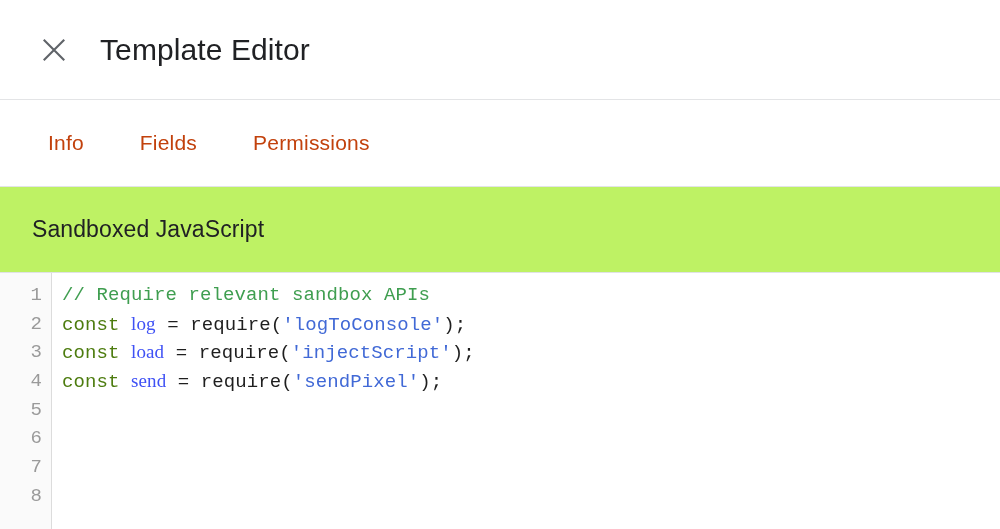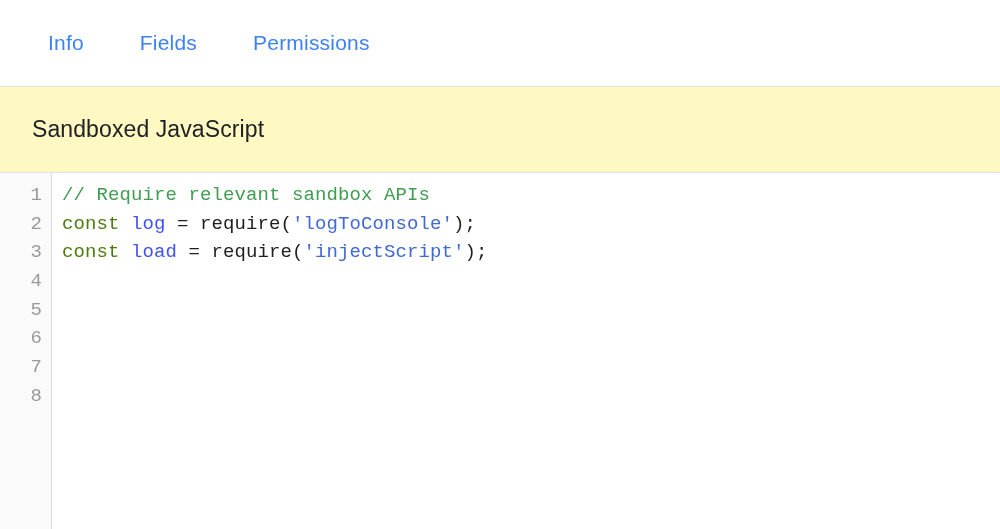--- a/index.html
+++ b/index.html
@@ -66,21 +66,21 @@
     background: #ffffff;
     border-bottom: 1px solid #e3e4e6;
   }
   .tab {
     position: relative;
     display: flex;
     align-items: center;
     justify-content: center;
     padding: 0 28px;
     font-size: 21px;
-    color: #3b82f6;
+    color: #c2410c;
     letter-spacing: .2px;
     cursor: pointer;
     white-space: nowrap;
     box-sizing: border-box;
   }
   .tab.active { color: #1a73e8; }
   .tab.active::after {
     content: "";
     position: absolute;
     left: 0; right: 0;
@@ -91,21 +91,21 @@
 
   
   .section-bar {
     height: 86px;
     flex: 0 0 86px;
     display: flex;
     align-items: center;
     justify-content: space-between;
     padding: 0 30px 0 32px;
     box-sizing: border-box;
-    background: #fef9c3;
+    background: #bef264;
     border-bottom: 1px solid #e0e2e5;
   }
   .section-title {
     font-size: 23px;
     color: #202124;
     letter-spacing: .1px;
     font-weight: 400;
     white-space: nowrap;
   }
   .doc-link {
@@ -154,29 +154,39 @@
     font-family: "Liberation Mono", monospace;
     font-size: 19px;
     line-height: 28.7px;
     height: 28.7px;
     white-space: pre;
     color: #202124;
     letter-spacing: .1px;
   }
   .tok-comment { color: #3f9e50; }
   .tok-keyword { color: #4d7c0f; }
-  .tok-var     { color: #3f51f5; }
+  .tok-var     { color: #3f51f5; font-family: Liberation Serif, serif; }
   .tok-plain   { color: #1f1f1f; }
   .tok-string  { color: #4169d6; }
 </style>
 </head>
 <body>
 
 <div class="app">
 
+  <div class="header">
+    <div class="close-btn">
+      <span>
+        <svg width="26" height="26" viewBox="0 0 26 26" aria-hidden="true">
+          <path d="M3.5 3.5 L22.5 22.5 M22.5 3.5 L3.5 22.5" stroke="#5f6368" stroke-width="2.1" stroke-linecap="square" fill="none"></path>
+        </svg>
+      </span>
+    </div>
+    <div class="page-title">Template Editor</div>
+  </div>
 
   <div class="tabs">
     <div class="tab">
       <span>Info</span>
     </div>
     <div class="tab">
       <span>Fields</span>
     </div>
     <div class="tab">
       <span>Permissions</span>
@@ -195,19 +205,20 @@
         <div class="ln">4</div>
         <div class="ln">5</div>
         <div class="ln">6</div>
         <div class="ln">7</div>
         <div class="ln">8</div>
       </div>
     <div class="code-area">
         <div class="code-line"><span class="tok-comment">// Require relevant sandbox APIs</span></div>
         <div class="code-line"><span class="tok-keyword">const</span><span class="tok-plain"> </span><span class="tok-var">log</span><span class="tok-plain"> = require(</span><span class="tok-string">'logToConsole'</span><span class="tok-plain">);</span></div>
         <div class="code-line"><span class="tok-keyword">const</span><span class="tok-plain"> </span><span class="tok-var">load</span><span class="tok-plain"> = require(</span><span class="tok-string">'injectScript'</span><span class="tok-plain">);</span></div>
+        <div class="code-line"><span class="tok-keyword">const</span><span class="tok-plain"> </span><span class="tok-var">send</span><span class="tok-plain"> = require(</span><span class="tok-string">'sendPixel'</span><span class="tok-plain">);</span></div>
         <div class="code-line">&nbsp;</div>
         <div class="code-line">&nbsp;</div>
         <div class="code-line">&nbsp;</div>
       </div>
   </div>
 
 </div>
 
 </body></html>

